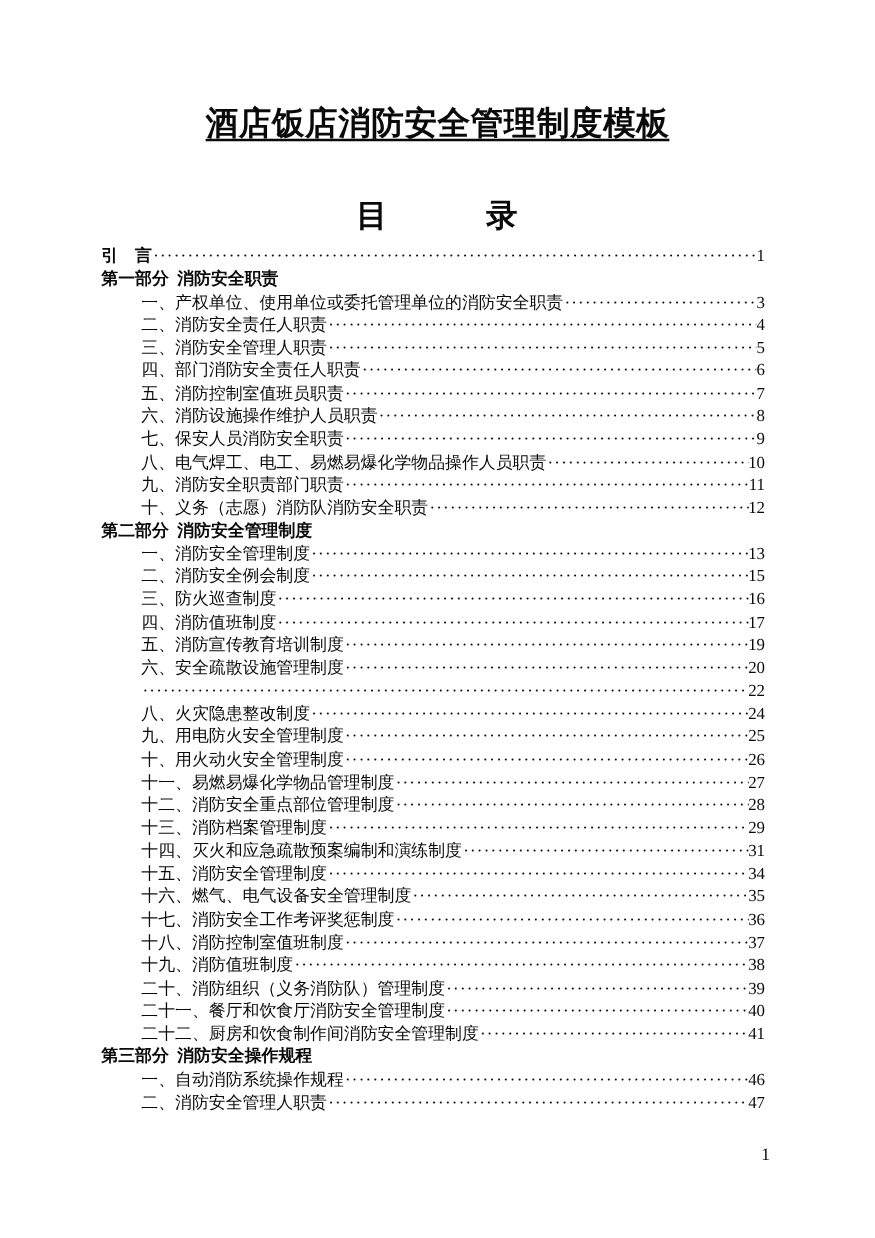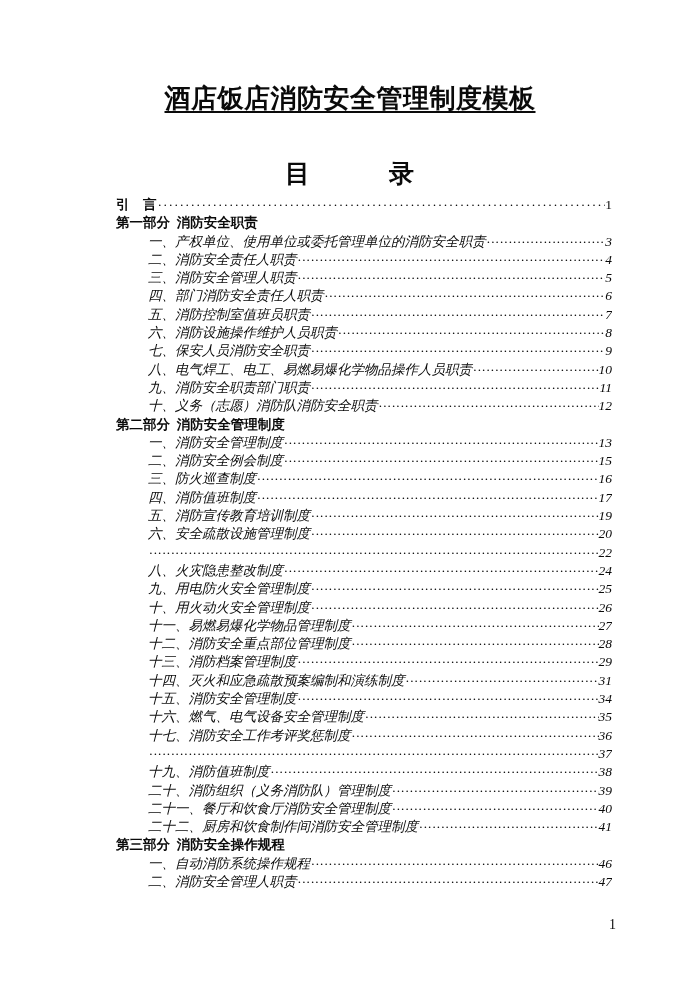--- a/index.html
+++ b/index.html
@@ -26,32 +26,32 @@
   .toc-heading {
     margin:44px 0 0 0;
     text-align:center;
     font-size:25px;
     line-height:28px;
     font-weight:bold;
     letter-spacing:1px;
   }
   .toc {
     margin-top:8px;
-    padding-left:116px;
+    padding-left:81px;
     padding-right:88px;
     font-size:13.5px;
   }
   .toc-line {
     display:flex;
     align-items:baseline;
     height:18.3px;
     line-height:18.3px;
     overflow:hidden;
   }
-  .toc-line.item { padding-left:32px;font-style:italic; }
+  .toc-line.item { padding-left:32px; }
   .toc-line.intro .label,
   .toc-line.section .label { font-weight:bold; }
   .label { white-space:pre; flex:0 0 auto; }
   .leader {
     flex:1 1 auto;
     min-width:0;
     overflow:hidden;
     white-space:nowrap;
     letter-spacing:1px;
     padding:0 1px;
@@ -213,20 +213,21 @@
         <span class="label">十六、燃气、电气设备安全管理制度</span>
         <span class="leader">················································································································································································································································</span>
         <span class="pagenum">35</span>
       </div>
       <div class="toc-line item">
         <span class="label">十七、消防安全工作考评奖惩制度</span>
         <span class="leader">················································································································································································································································</span>
         <span class="pagenum">36</span>
       </div>
       <div class="toc-line item">
+        <span class="label">十八、消防控制室值班制度</span>
         <span class="leader">················································································································································································································································</span>
         <span class="pagenum">37</span>
       </div>
       <div class="toc-line item">
         <span class="label">十九、消防值班制度</span>
         <span class="leader">················································································································································································································································</span>
         <span class="pagenum">38</span>
       </div>
       <div class="toc-line item">
         <span class="label">二十、消防组织（义务消防队）管理制度</span>

